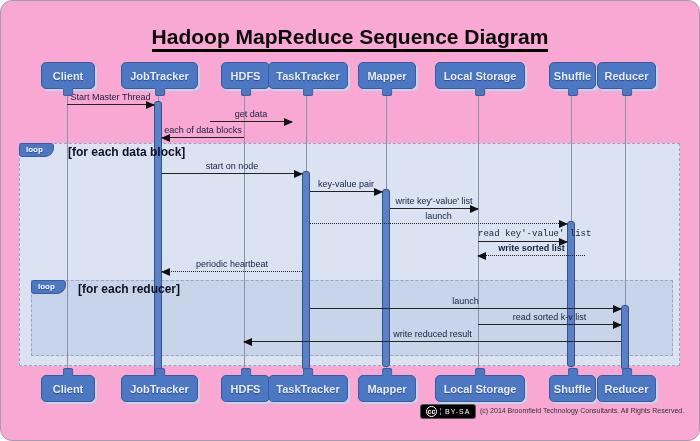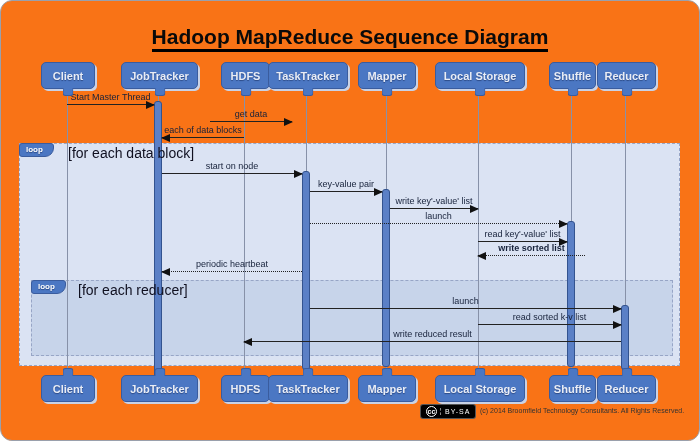--- a/index.html
+++ b/index.html
@@ -1,16 +1,16 @@
 <!DOCTYPE html>
 <html><head>
 <meta charset="utf-8">
 <style>
   html,body { margin:0; padding:0; background:#fff; }
-  .stage { position:relative; width:700px; height:441px; background:#f97316;
+  .stage { position:relative; width:700px; height:441px; background:#f9a8d4;
            border:1px solid #9aa0ac; border-radius:12px; overflow:hidden;
            font-family:"Liberation Sans","DejaVu Sans",sans-serif; box-sizing:border-box; }
   .title-wrap { position:absolute; top:24px; left:0; width:100%; text-align:center; z-index:6; }
   .title-wrap span { font-size:21px; font-weight:bold; color:#0a0a0a;
                      border-bottom:3px solid #000; padding-bottom:1px; }
 
   .actor { position:absolute; height:25px; background:#4b77c3; border:1px solid #3a5c9e;
            border-radius:5px; color:#e9edf6; font-weight:bold; font-size:11px;
            display:flex; align-items:center; justify-content:center; z-index:5;
            box-shadow:2px 2px 0 #c9d2e6; text-shadow:0 1px 1px #2c4a86; }
@@ -20,21 +20,21 @@
   .notch.t { top:-8px; border-bottom:none; border-radius:3px 3px 0 0; }
 
   .lifeline { position:absolute; width:1px; top:94px; height:279px; background:#8791a8; z-index:2; }
 
   .frame { position:absolute; border:1px dashed #97a5c6; z-index:1; box-sizing:border-box; }
   .frame.outer { background:#dbe3f3; }
   .frame.inner { background:#c7d4ea; }
   .looptab { position:absolute; background:#4b77c3; border:1px solid #3a5c9e; color:#fff;
              font-size:8px; font-weight:bold; line-height:10px; padding:1px 10px 1px 6px;
              border-radius:3px 3px 9px 3px; z-index:4; text-shadow:0 1px 1px #2c4a86; }
-  .guard { position:absolute; font-size:14px; font-weight:normal; color:#101020; z-index:4; }
+  .guard { position:absolute; font-size:12px; font-weight:bold; color:#101020; z-index:4; }
 
   .bar { position:absolute; width:8px; background:#5b80c6; border:1px solid #33538f;
          border-radius:3px; z-index:3; box-sizing:border-box; }
 
   .msg { position:absolute; height:13px; z-index:4; }
   .msg .lbl { position:absolute; left:0; right:0; bottom:1px; text-align:center;
               font-size:9px; line-height:11px; color:#16213a; white-space:nowrap; }
   .msg .line { position:absolute; left:0; right:0; bottom:-1px; height:0; border-top:1px solid #222; }
   .msg.dotted .line { border-top-style:dotted; }
   .arr { position:absolute; width:0; height:0; border-top:4px solid transparent;
@@ -110,21 +110,21 @@
   <div class="msg" style="left:389px;top:194px;width:88px;">
     <span class="lbl">write key'-value' list</span>
       <i class="line"></i>
       <i class="arr right"></i>
   </div>
   <div class="msg dotted" style="left:309px;top:209px;width:257px;">
     <span class="lbl">launch</span>
       <i class="line"></i>
       <i class="arr right"></i>
   </div>
-  <div class="msg" style="left:477px;top:227px;width:89px;">
+  <div class="msg" style="left:477px;top:227px;width:89px;font-family:Liberation Mono, monospace;">
     <span class="lbl">read key'-value' list</span>
       <i class="line"></i>
       <i class="arr right"></i>
   </div>
   <div class="msg dotted" style="left:477px;top:241px;width:107px;font-weight:bold;">
     <span class="lbl">write sorted list</span>
       <i class="line"></i>
       <i class="arr left"></i>
   </div>
   <div class="msg dotted" style="left:161px;top:257px;width:140px;">

